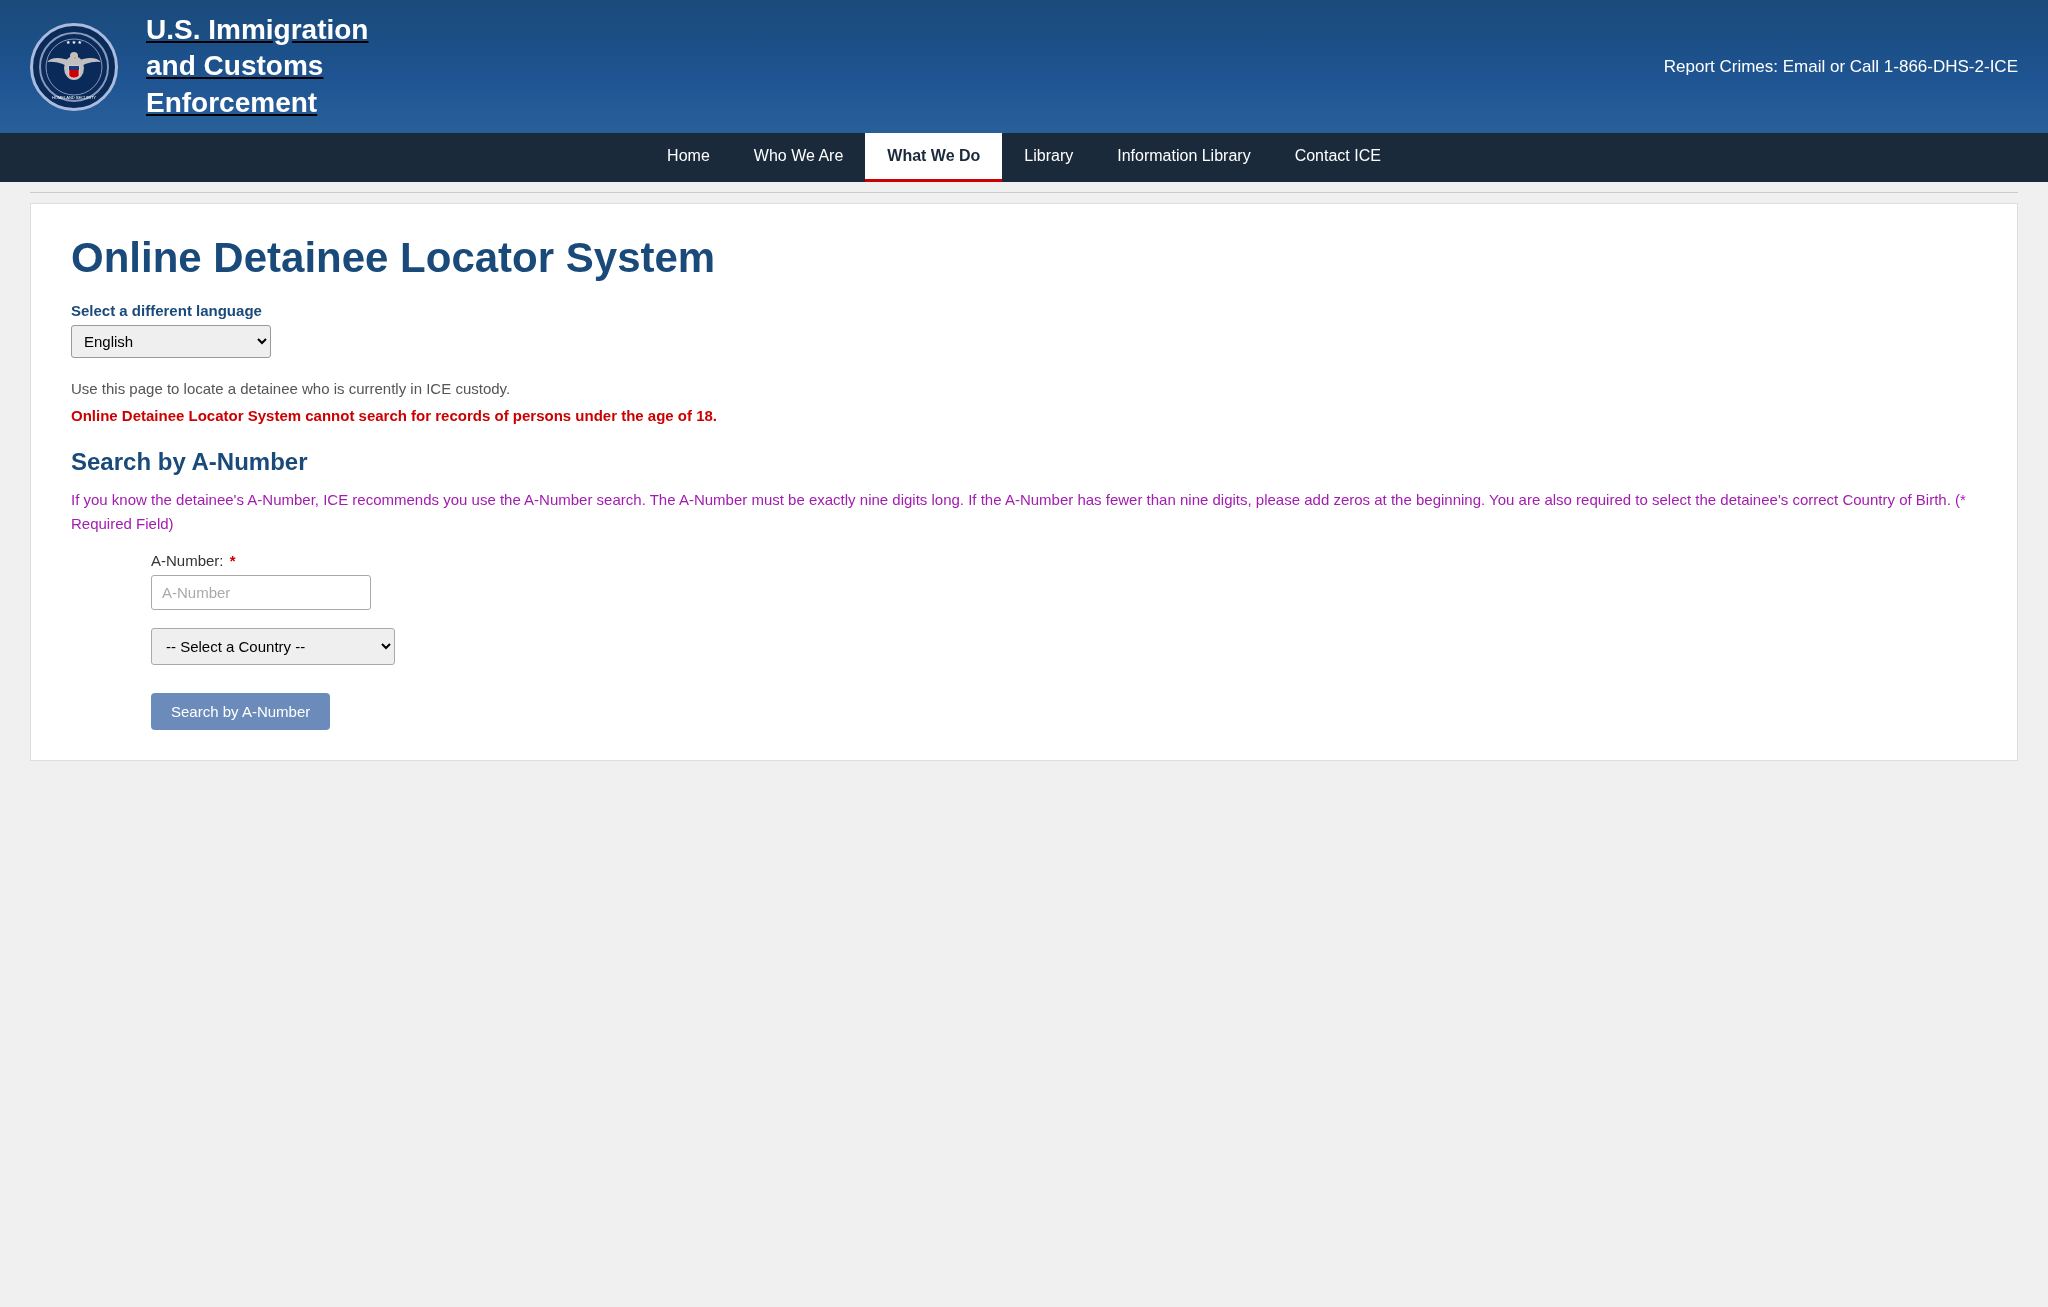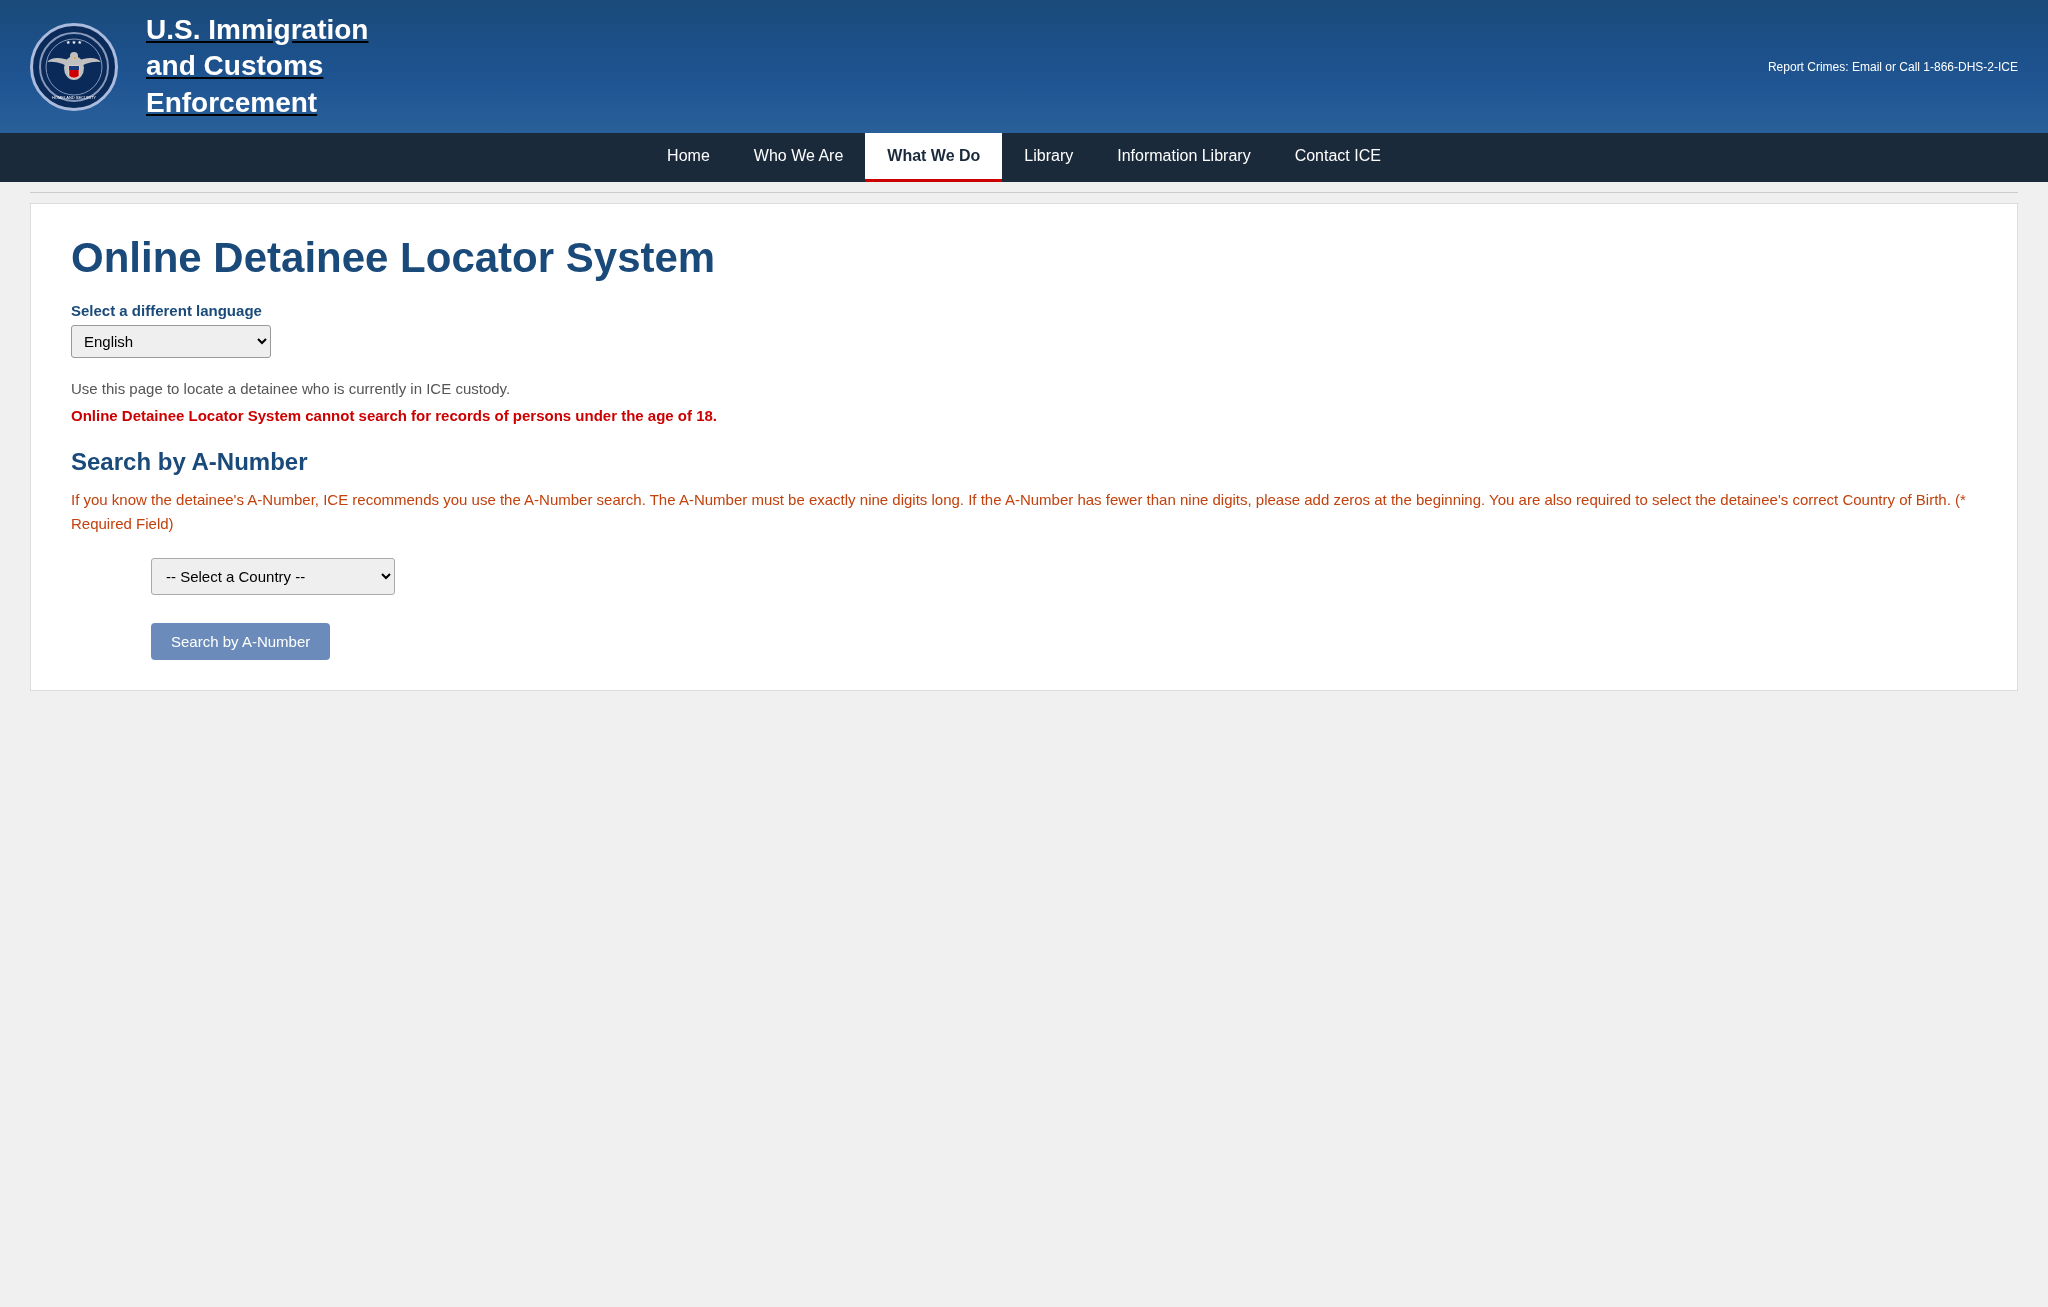--- a/index.html
+++ b/index.html
@@ -20,21 +20,21 @@
       text-decoration: underline;
     }
     .header-title {
       color: white;
       font-size: 28px;
       font-weight: bold;
       line-height: 1.3;
     }
     .header-right {
       color: white;
-      font-size: 12px;
+      font-size: 17px;
       text-align: center;
     }
 
     
     .nav {
       background: #1b2a3b;
       display: flex;
       justify-content: center;
       align-items: stretch;
       padding: 0;
@@ -110,23 +110,23 @@
     }
 
     .section-title {
       font-size: 24px;
       color: #1a4a7a;
       font-weight: bold;
       margin-bottom: 12px;
     }
 
     .section-description {
-      color: #c2410c;
-      font-size: 15px;
-      margin-bottom: 22px;
+      color: #a21caf;
+      font-size: 15px;
+      margin-bottom: 16px;
       line-height: 1.6;
     }
 
     .form-section {
       margin-left: 80px;
     }
 
     .field-group {
       margin-bottom: 18px;
     }
@@ -247,20 +247,27 @@
   </select>
 
   <p class="description-text">Use this page to locate a detainee who is currently in ICE custody.</p>
   <p class="warning-text">Online Detainee Locator System cannot search for records of persons under the age of 18.</p>
 
   <h2 class="section-title">Search by A-Number</h2>
   <p class="section-description">If you know the detainee's A-Number, ICE recommends you use the A-Number search. The A-Number must be exactly nine digits long. If the A-Number has fewer than nine digits, please add zeros at the beginning. You are also required to select the detainee's correct Country of Birth. (* Required Field)</p>
 
   <div class="form-section">
 
+    <div class="field-group">
+      <div class="field-label">
+        <span>A-Number:</span>
+        <span class="required">*</span>
+      </div>
+      <input type="text" class="text-input" placeholder="A-Number" style="">
+    </div>
 
     <div class="field-group">
       <select class="country-select">
         <option>-- Select a Country --</option>
         <option>Afghanistan</option>
         <option>Albania</option>
         <option>Algeria</option>
         <option>Brazil</option>
         <option>Canada</option>
         <option>China</option>

